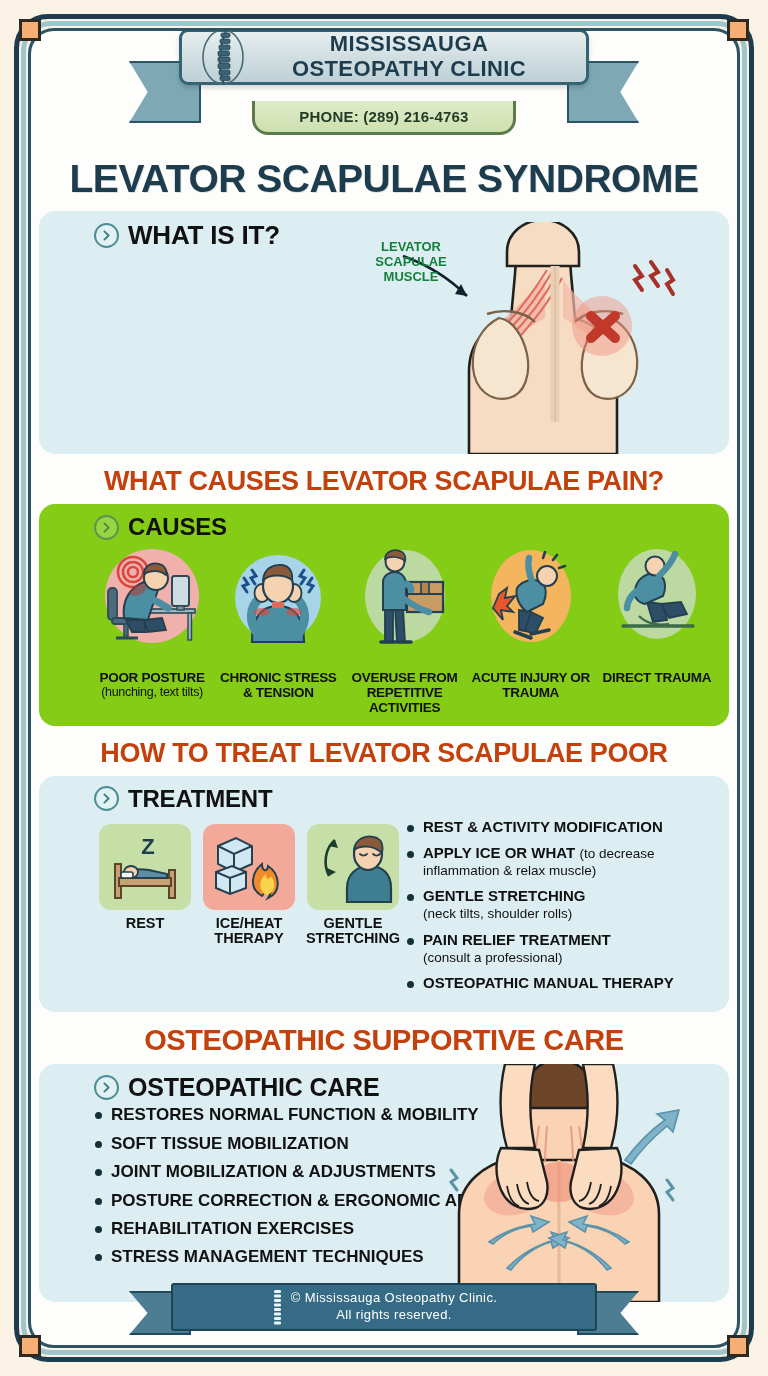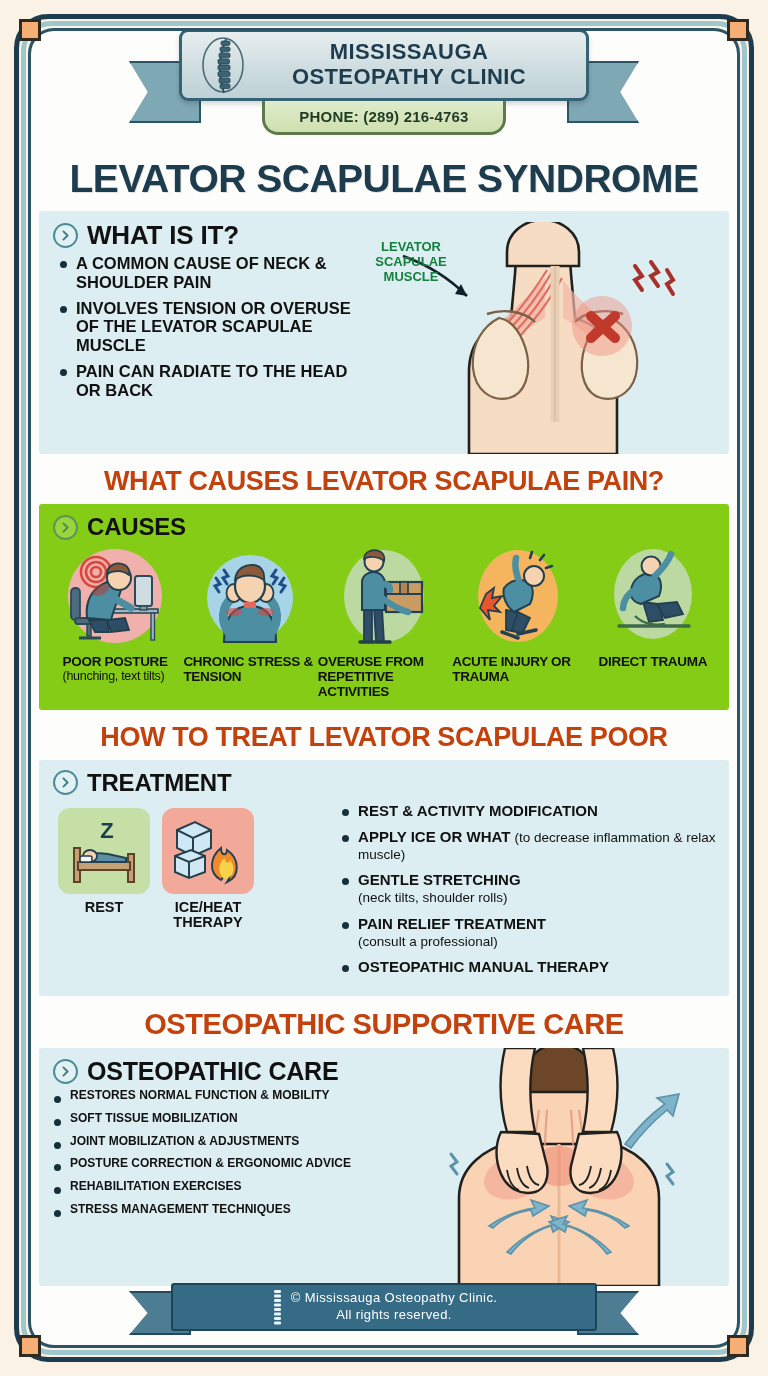--- a/index.html
+++ b/index.html
@@ -79,21 +79,21 @@
     clip-path: polygon(0 0, 100% 0, 100% 100%, 0 100%, 26% 50%);
   }
   .banner-tail.right {
     right: 98px;
     clip-path: polygon(0 0, 100% 0, 74% 50%, 100% 100%, 0 100%);
   }
   .banner-main {
     position: absolute;
     left: 148px; right: 148px;
     top: 0px;
-    height: 72px;
+    height: 56px;
     background: linear-gradient(180deg, #e7eeef 0%, #cfdde0 55%, #bed1d6 100%);
     border: 3px solid #356374;
     border-radius: 9px;
     display: flex;
     align-items: center;
     z-index: 3;
     box-shadow: 0 3px 5px rgba(0,0,0,0.16);
   }
   .spine-logo {
     width: 62px; height: 64px;
@@ -108,21 +108,21 @@
     font-size: 22px;
     line-height: 1.12;
     letter-spacing: 0.4px;
     padding-right: 22px;
   }
   .phone-pill {
     position: absolute;
     left: 50%;
     transform: translateX(-50%);
     top: 72px;
-    width: 244px;
+    width: 264px;
     height: 34px;
     background: linear-gradient(180deg, #dfeccb 0%, #cfe0ae 100%);
     border: 3px solid #5d7a4c;
     border-top: none;
     border-radius: 0 0 16px 16px;
     display: flex;
     align-items: center;
     justify-content: center;
     color: #1f3b26;
     font-weight: bold;
@@ -148,23 +148,24 @@
     color: #c2410c;
     font-weight: bold;
     font-size: 27px;
     letter-spacing: -0.4px;
     margin: 12px 0 7px;
   }
 
   
   .panel {
     margin: 0 8px;
-    border-radius: 3px;
+    border-radius: 16px;
     position: relative;
     overflow: hidden;
+    padding-left: 41px;
   }
   .panel.blue { background: #dceef2; }
   .panel.green { background: #84cc16; }
 
   .panel-head {
     display: flex;
     align-items: center;
     gap: 9px;
     padding: 9px 0 3px 14px;
   }
@@ -240,21 +241,22 @@
     gap: 2px;
   }
   .cause {
     flex: 1 1 0;
     display: flex;
     flex-direction: column;
     align-items: center;
   }
   .cause .art { width: 112px; height: 105px; }
   .cause .cap {
-    margin-top: 4px;
+    margin-top: 20px;
+    text-align: center;
     font-weight: bold;
     font-size: 13.5px;
     color: #111;
     line-height: 1.1;
     letter-spacing: -0.3px;
   }
   .cause .cap .sub { font-weight: normal; font-size: 12.5px; }
 
   
   .treat-body { display: flex; padding: 0 10px 12px; }
@@ -277,21 +279,21 @@
     color: #111;
     line-height: 1.08;
   }
   .treat-right { flex: 1 1 auto; padding-left: 4px; padding-top: 2px; }
   .treat-right ul.blist li { font-size: 15px; margin-bottom: 9px; }
   .treat-right ul.blist li .sub { font-size: 13.5px; }
 
   
   .osteo { height: 238px; }
   .osteo .left { width: 430px; padding-left: 12px; }
-  .osteo ul.blist li { font-size: 12px; margin-bottom: 9px; }
+  .osteo ul.blist li { font-size: 17px; margin-bottom: 9px; }
   .massage {
     position: absolute;
     right: 0; top: 0;
     width: 340px; height: 238px;
   }
 
   
   .footer {
     position: absolute;
     left: 0; right: 0; bottom: 2px;
@@ -373,27 +375,20 @@
   <div class="main-title">LEVATOR SCAPULAE SYNDROME</div>
 
   <div class="panel blue whatisit" style="margin-top:10px;">
     <div class="panel-head">
       <span class="chev">
         <svg width="13" height="13" viewBox="0 0 13 13">
             <path d="M4.4 2.4 L8.6 6.5 L4.4 10.6" fill="none" stroke="#3f7d86" stroke-width="1.9" stroke-linecap="round" stroke-linejoin="round"></path>
           </svg>
       </span>
       <span class="panel-head-label" style="font-size:26px;">WHAT IS IT?</span>
-    </div>
-    <div class="left">
-      <ul class="blist">
-        <li>A COMMON CAUSE OF NECK &amp; SHOULDER PAIN</li>
-        <li>INVOLVES TENSION OR OVERUSE OF THE LEVATOR SCAPULAE MUSCLE</li>
-        <li>PAIN CAN RADIATE TO THE HEAD OR BACK</li>
-      </ul>
     </div>
 
     <div class="anat">
       <svg viewBox="0 0 370 232" width="370" height="232">
 
         <path d="M150 232 L150 150 C150 118 168 104 192 96 L196 52 C196 34 206 22 224 22 C242 22 252 34 252 52 L256 96 C280 104 298 118 298 150 L298 232 Z" fill="#f7dcc4" stroke="#20201e" stroke-width="2.6" transform="translate(-40,0)"></path>
 
         <path d="M178 30 C178 10 196 -2 214 -2 C232 -2 250 10 250 30 L250 44 L178 44 Z" fill="#f7dcc4" stroke="#20201e" stroke-width="2.6" transform="translate(-30,0)"></path>
 
         <path d="M120 120 C150 92 172 72 186 56 L186 96 C166 108 142 122 122 142 Z" fill="#f2b8a8" opacity="0.85"></path>
@@ -648,20 +643,38 @@
                 <path d="M52 66 C38 58 42 42 52 34 C52 42 58 42 58 36 C70 44 72 62 58 68 C64 60 58 54 54 56 C54 60 56 63 52 66 Z" fill="#f08a2a" stroke="#25414f" stroke-width="2"></path>
                 <path d="M54 64 C48 58 50 48 56 44 C56 50 60 50 61 46 C66 52 66 62 57 65 Z" fill="#f7d24a"></path>
               </svg>
             </div>
             <div class="tcap">
               <div>ICE/HEAT</div>
               <div>THERAPY</div>
             </div>
           </div>
 
+          <div class="ticon">
+            <div class="box stretch">
+              <svg width="80" height="74" viewBox="0 0 80 74">
+                <path d="M34 58 C34 44 44 36 56 36 C70 36 78 44 78 58 L78 72 L34 72 Z" fill="#3f7d90" stroke="#22404f" stroke-width="2.2"></path>
+                <ellipse cx="55" cy="24" rx="14" ry="16" fill="#f6d3b0" stroke="#22404f" stroke-width="2.2"></ellipse>
+                <path d="M41 20 C42 8 54 4 64 8 C70 11 70 18 69 23 C60 15 48 15 41 20 Z" fill="#8a5a3a" stroke="#22404f" stroke-width="1.9"></path>
+                <path d="M47 24 C49 26 52 26 54 24" fill="none" stroke="#22404f" stroke-width="1.8" stroke-linecap="round"></path>
+                <path d="M60 24 C62 26 65 26 67 24" fill="none" stroke="#22404f" stroke-width="1.8" stroke-linecap="round"></path>
+                <path d="M16 46 C10 34 12 18 22 10" fill="none" stroke="#1b3f2b" stroke-width="2.6"></path>
+                <path d="M22 10 L16 16 L25 18 Z" fill="#1b3f2b"></path>
+                <path d="M16 46 L14 38 L23 42 Z" fill="#1b3f2b"></path>
+              </svg>
+            </div>
+            <div class="tcap">
+              <div>GENTLE</div>
+              <div>STRETCHING</div>
+            </div>
+          </div>
 
         </div>
       </div>
 
       <div class="treat-right">
         <ul class="blist">
           <li><span>REST &amp; ACTIVITY MODIFICATION</span></li>
           <li><span>APPLY ICE OR WHAT</span> <span class="sub">(to decrease inflammation &amp; relax muscle)</span></li>
           <li><span>GENTLE STRETCHING</span><br><span class="sub">(neck tilts, shoulder rolls)</span></li>
           <li><span>PAIN RELIEF TREATMENT</span><br><span class="sub">(consult a professional)</span></li>

